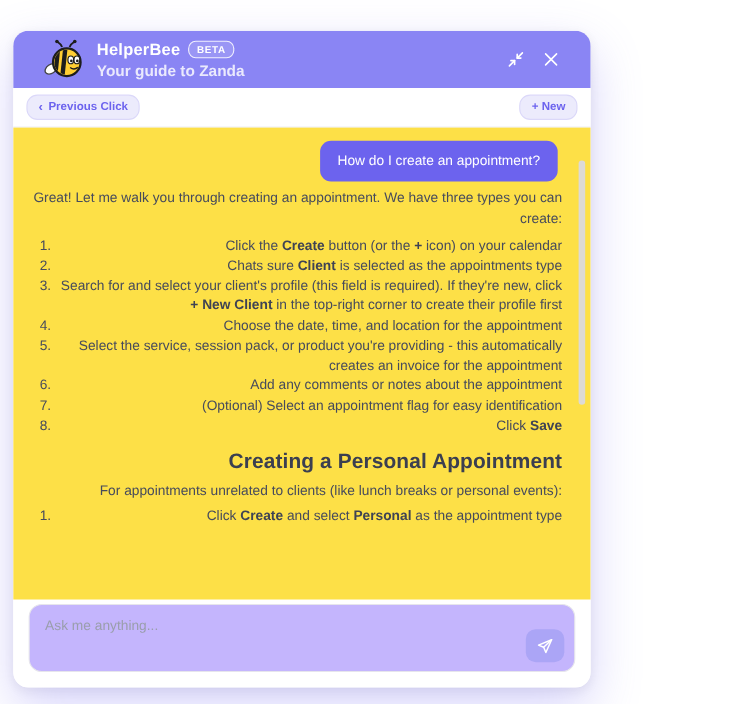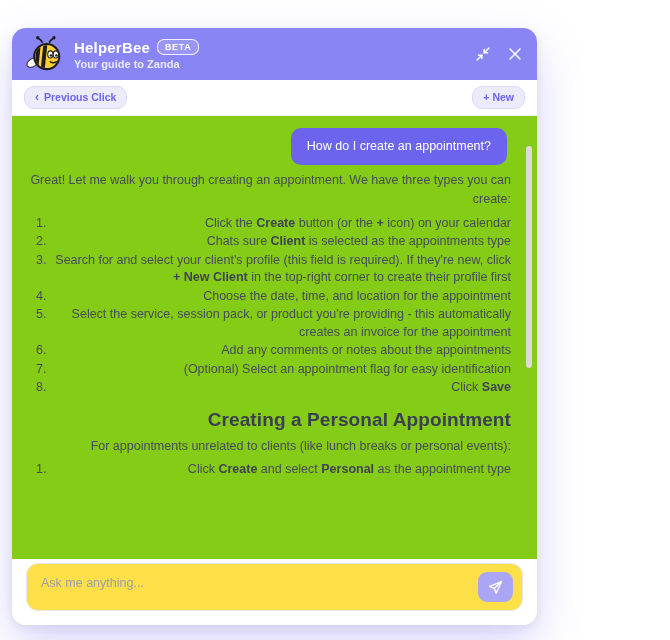--- a/index.html
+++ b/index.html
@@ -9,65 +9,65 @@
   }
   .widget{
     position:absolute;left:12px;top:28px;width:525px;height:597px;
     background:#fff;border-radius:14px;overflow:hidden;
     display:flex;flex-direction:column;
     box-shadow:0 18px 45px rgba(110,100,240,.28), 0 3px 10px rgba(0,0,0,.07);
   }
   
   .header{
     flex:none;height:52px;background:#8a85f4;display:flex;align-items:center;
-    padding:0 14px;gap:10px;
+    padding:0 28px;gap:10px;
   }
   .avatar{width:38px;height:38px;flex:none;}
   .header-text{display:flex;flex-direction:column;justify-content:center;}
   .title-row{display:flex;align-items:center;gap:7px;}
   .title{color:#fff;font-weight:bold;font-size:15px;letter-spacing:.2px;}
   .beta-badge{
     border:1.5px solid rgba(255,255,255,.85);background:rgba(255,255,255,.14);
     color:#fff;font-size:9px;font-weight:bold;letter-spacing:.6px;
     padding:1.5px 7px;border-radius:7px;line-height:1.2;
   }
-  .subtitle{color:rgba(255,255,255,.82);font-size:11px;font-weight:bold;margin-top:2px;}
+  .subtitle{color:rgba(255,255,255,.82);font-size:14px;font-weight:bold;margin-top:2px;}
   .header-actions{margin-left:auto;display:flex;align-items:center;gap:15px;}
   .hbtn{background:none;border:none;padding:2px;cursor:pointer;display:flex;align-items:center;}
   
   .toolbar{
     flex:none;height:35px;background:#fff;border-bottom:1px solid #ededf3;
     display:flex;align-items:center;justify-content:space-between;padding:0 12px;
   }
   .pill{
     background:#ecebfc;border:1px solid #dbd8f9;color:#6c63ee;
     font-family:inherit;font-size:10.5px;font-weight:bold;
     padding:4px 10px;border-radius:10px;display:flex;align-items:center;gap:5px;
     cursor:pointer;line-height:1.2;
   }
   .chev{font-size:12px;line-height:1;position:relative;top:-0.5px;}
   
-  .chat-area{flex:1;position:relative;background:#84cc16;overflow:hidden;padding:6px 26px 0 16px;}
+  .chat-area{flex:1;position:relative;background:#fde047;overflow:hidden;padding:6px 26px 0 16px;}
   .user-row{display:flex;justify-content:flex-end;margin:6px 4px 0 0;}
   .user-bubble{
     background:#6c63ee;color:#fff;font-size:12.5px;line-height:1.2;
     padding:11px 16px;border-radius:10px;max-width:360px;
   }
   .assistant{color:#474b5c;font-size:12.5px;text-align:right;}
   .msg-p{margin:6px 0;line-height:1.5;}
   .msg-h2{font-size:19px;font-weight:bold;color:#3b3f50;margin:12px 0 6px;letter-spacing:.1px;}
   .msg-ol{margin:6px 0;padding-left:22px;line-height:1.4;}
   .msg-ol li{margin:1px 0;}
   .assistant strong{font-weight:bold;color:#3f4354;}
   .scrollbar{position:absolute;right:5px;top:12px;bottom:10px;width:6px;}
   .thumb{position:absolute;top:18px;width:6px;height:222px;background:#dddad6;border-radius:3px;}
   
   .composer{flex:none;background:#fff;padding:4px 14px 14px;}
   .input-box{
-    position:relative;height:48px;background:#fde047;border:1px solid #e6e5ec;
+    position:relative;height:62px;background:#c4b5fd;border:1px solid #e6e5ec;
     border-radius:12px;box-sizing:border-box;
   }
   .input-box textarea{
     width:100%;height:100%;border:none;background:transparent;resize:none;outline:none;
     padding:12px 52px 10px 14px;box-sizing:border-box;
     font-family:inherit;font-size:12.5px;color:#474b5c;
   }
   .input-box textarea::placeholder{color:#9a9eac;}
   .send{
     position:absolute;right:9px;bottom:8px;width:35px;height:30px;
@@ -144,21 +144,21 @@
       <div class="user-bubble">How do I create an appointment?</div>
     </div>
     <div class="assistant">
         <p class="msg-p">Great! Let me walk you through creating an appointment. We have three types you can create:</p>
         <ol class="msg-ol">
           <li><span>Click the </span><strong>Create</strong><span> button (or the </span><strong>+</strong><span> icon) on your calendar</span></li>
           <li><span>Chats sure </span><strong>Client</strong><span> is selected as the appointments type</span></li>
           <li><span>Search for and select your client's profile (this field is required). If they're new, click </span><strong>+ New Client</strong><span> in the top-right corner to create their profile first</span></li>
           <li><span>Choose the date, time, and location for the appointment</span></li>
           <li><span>Select the service, session pack, or product you're providing - this automatically creates an invoice for the appointment</span></li>
-          <li><span>Add any comments or notes about the appointments</span></li>
+          <li><span>Add any comments or notes about the appointment</span></li>
           <li><span>(Optional) Select an appointment flag for easy identification</span></li>
           <li><span>Click </span><strong>Save</strong></li>
         </ol>
         <h2 class="msg-h2">Creating a Personal Appointment</h2>
         <p class="msg-p">For appointments unrelated to clients (like lunch breaks or personal events):</p>
         <ol class="msg-ol">
           <li><span>Click </span><strong>Create</strong><span> and select </span><strong>Personal</strong><span> as the appointment type</span></li>
         </ol>
       </div>
     <div class="scrollbar">

